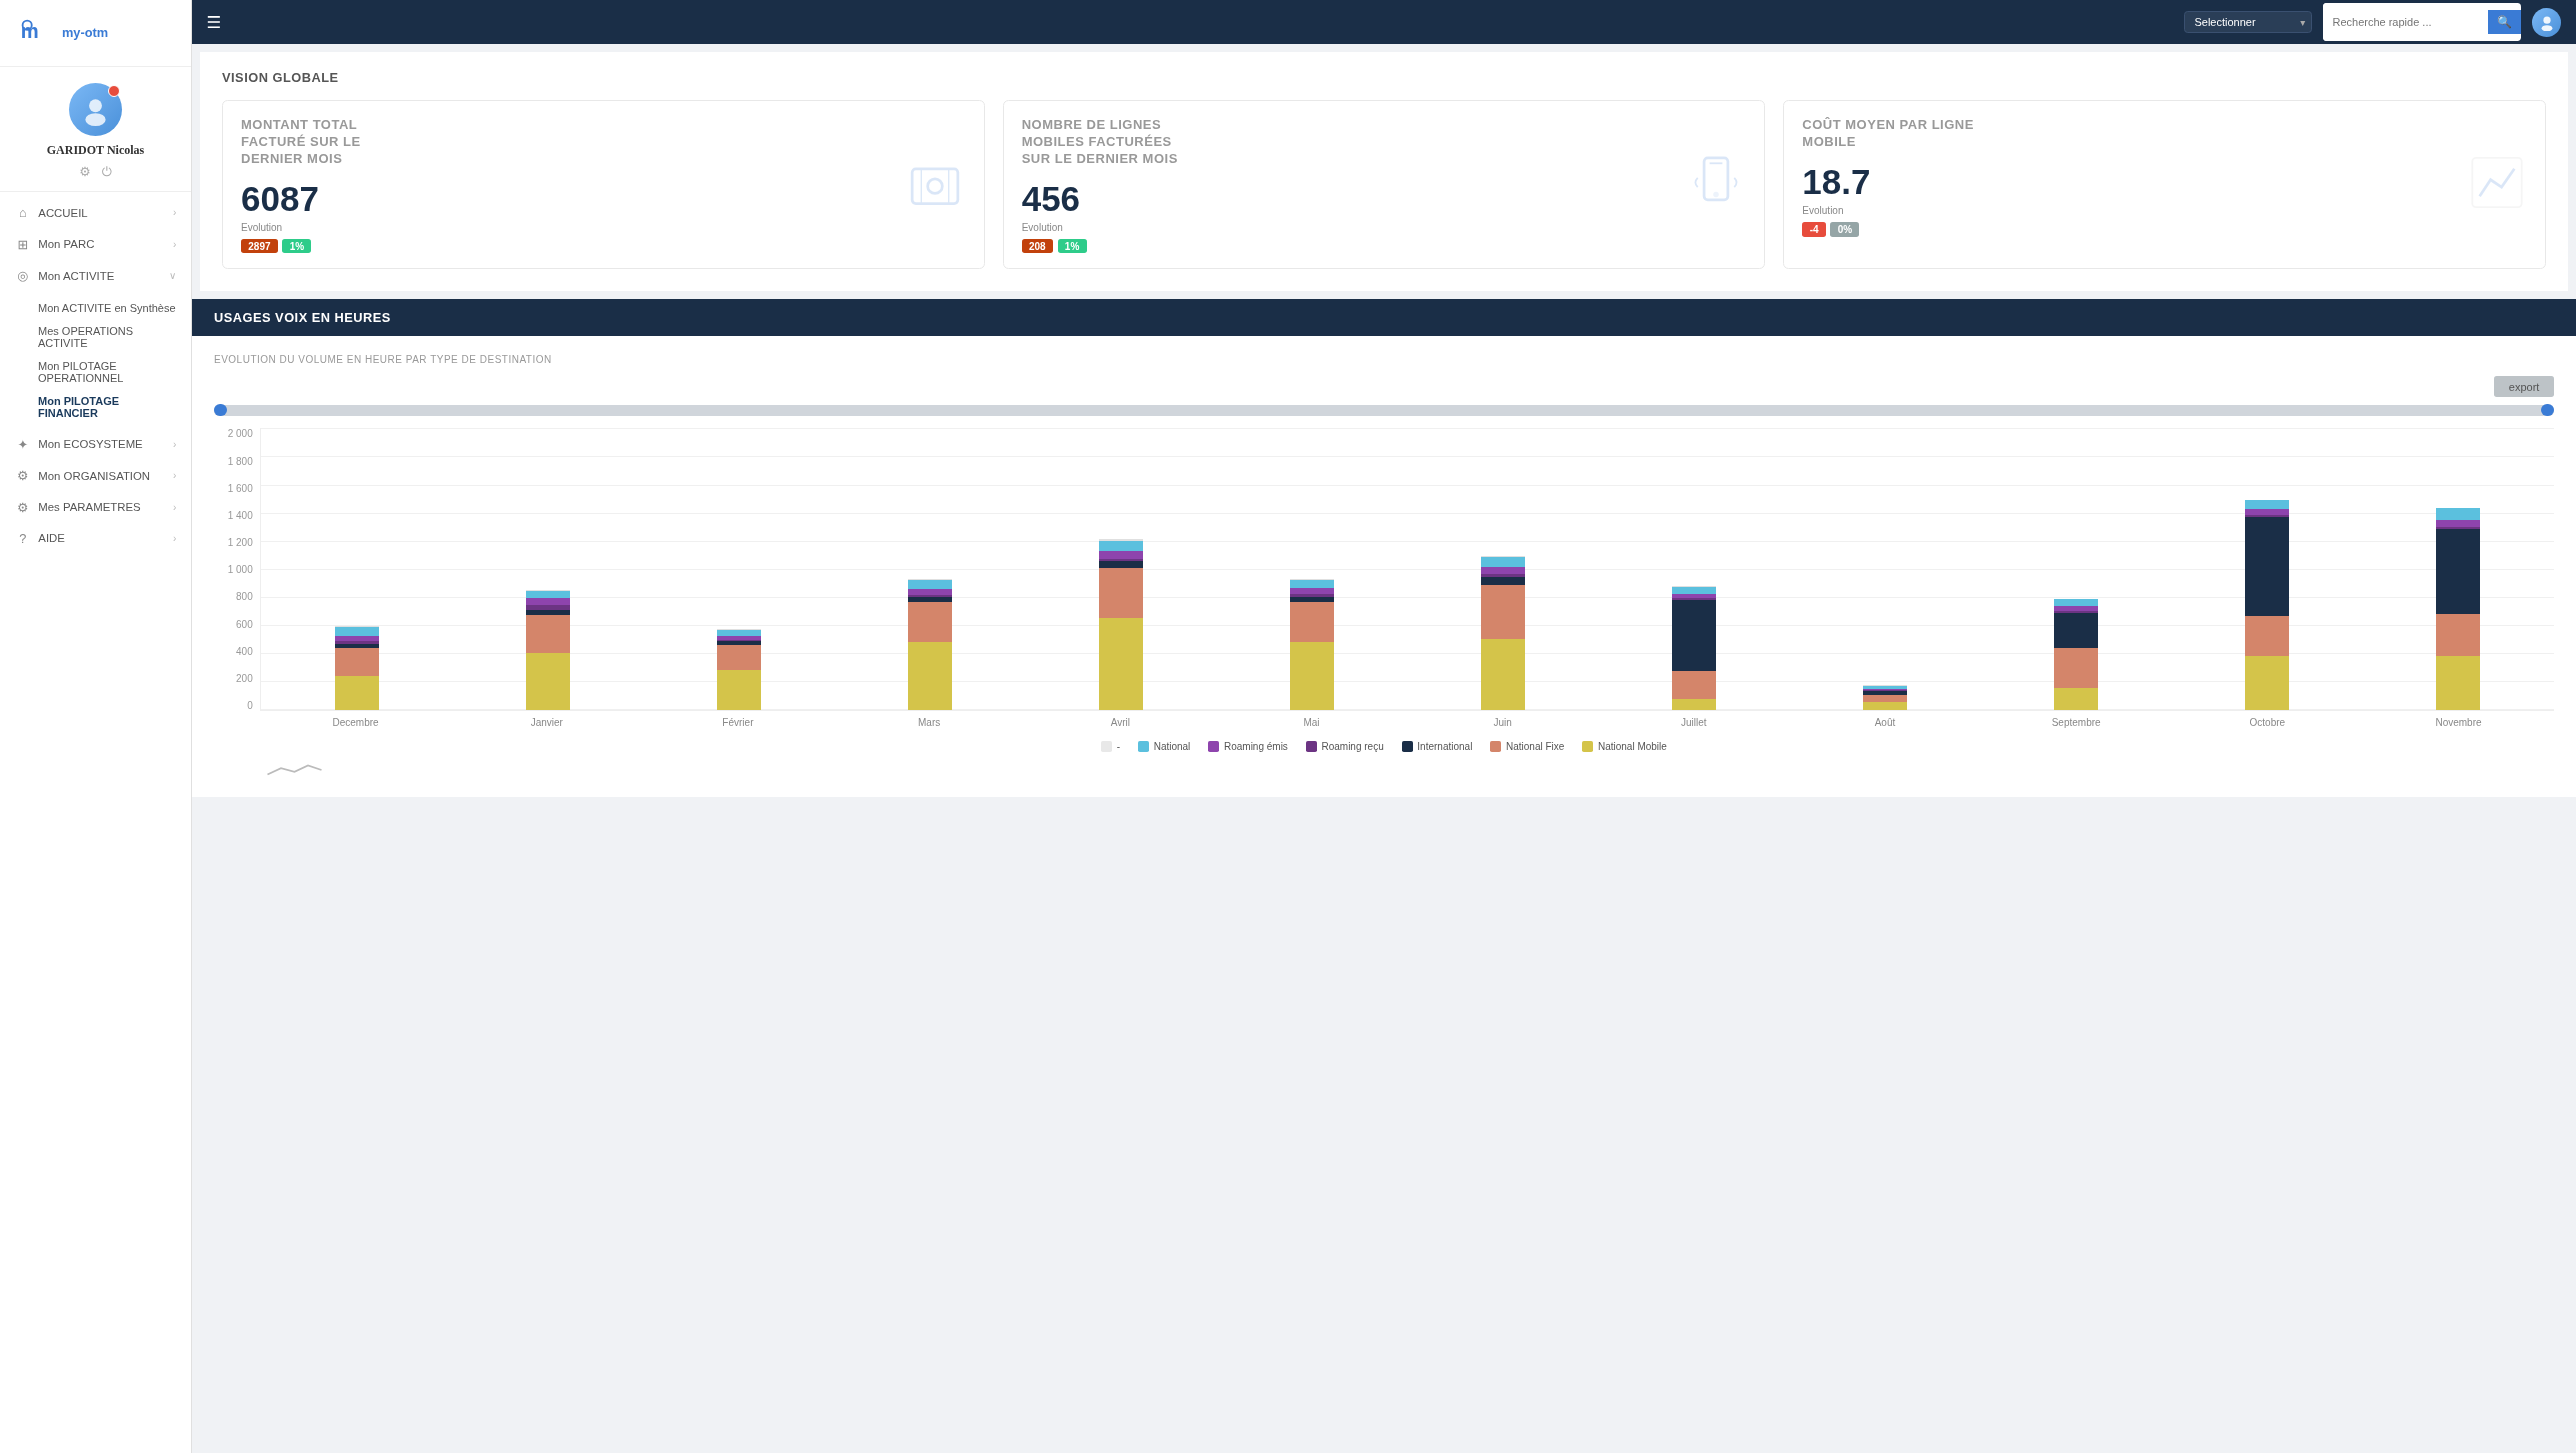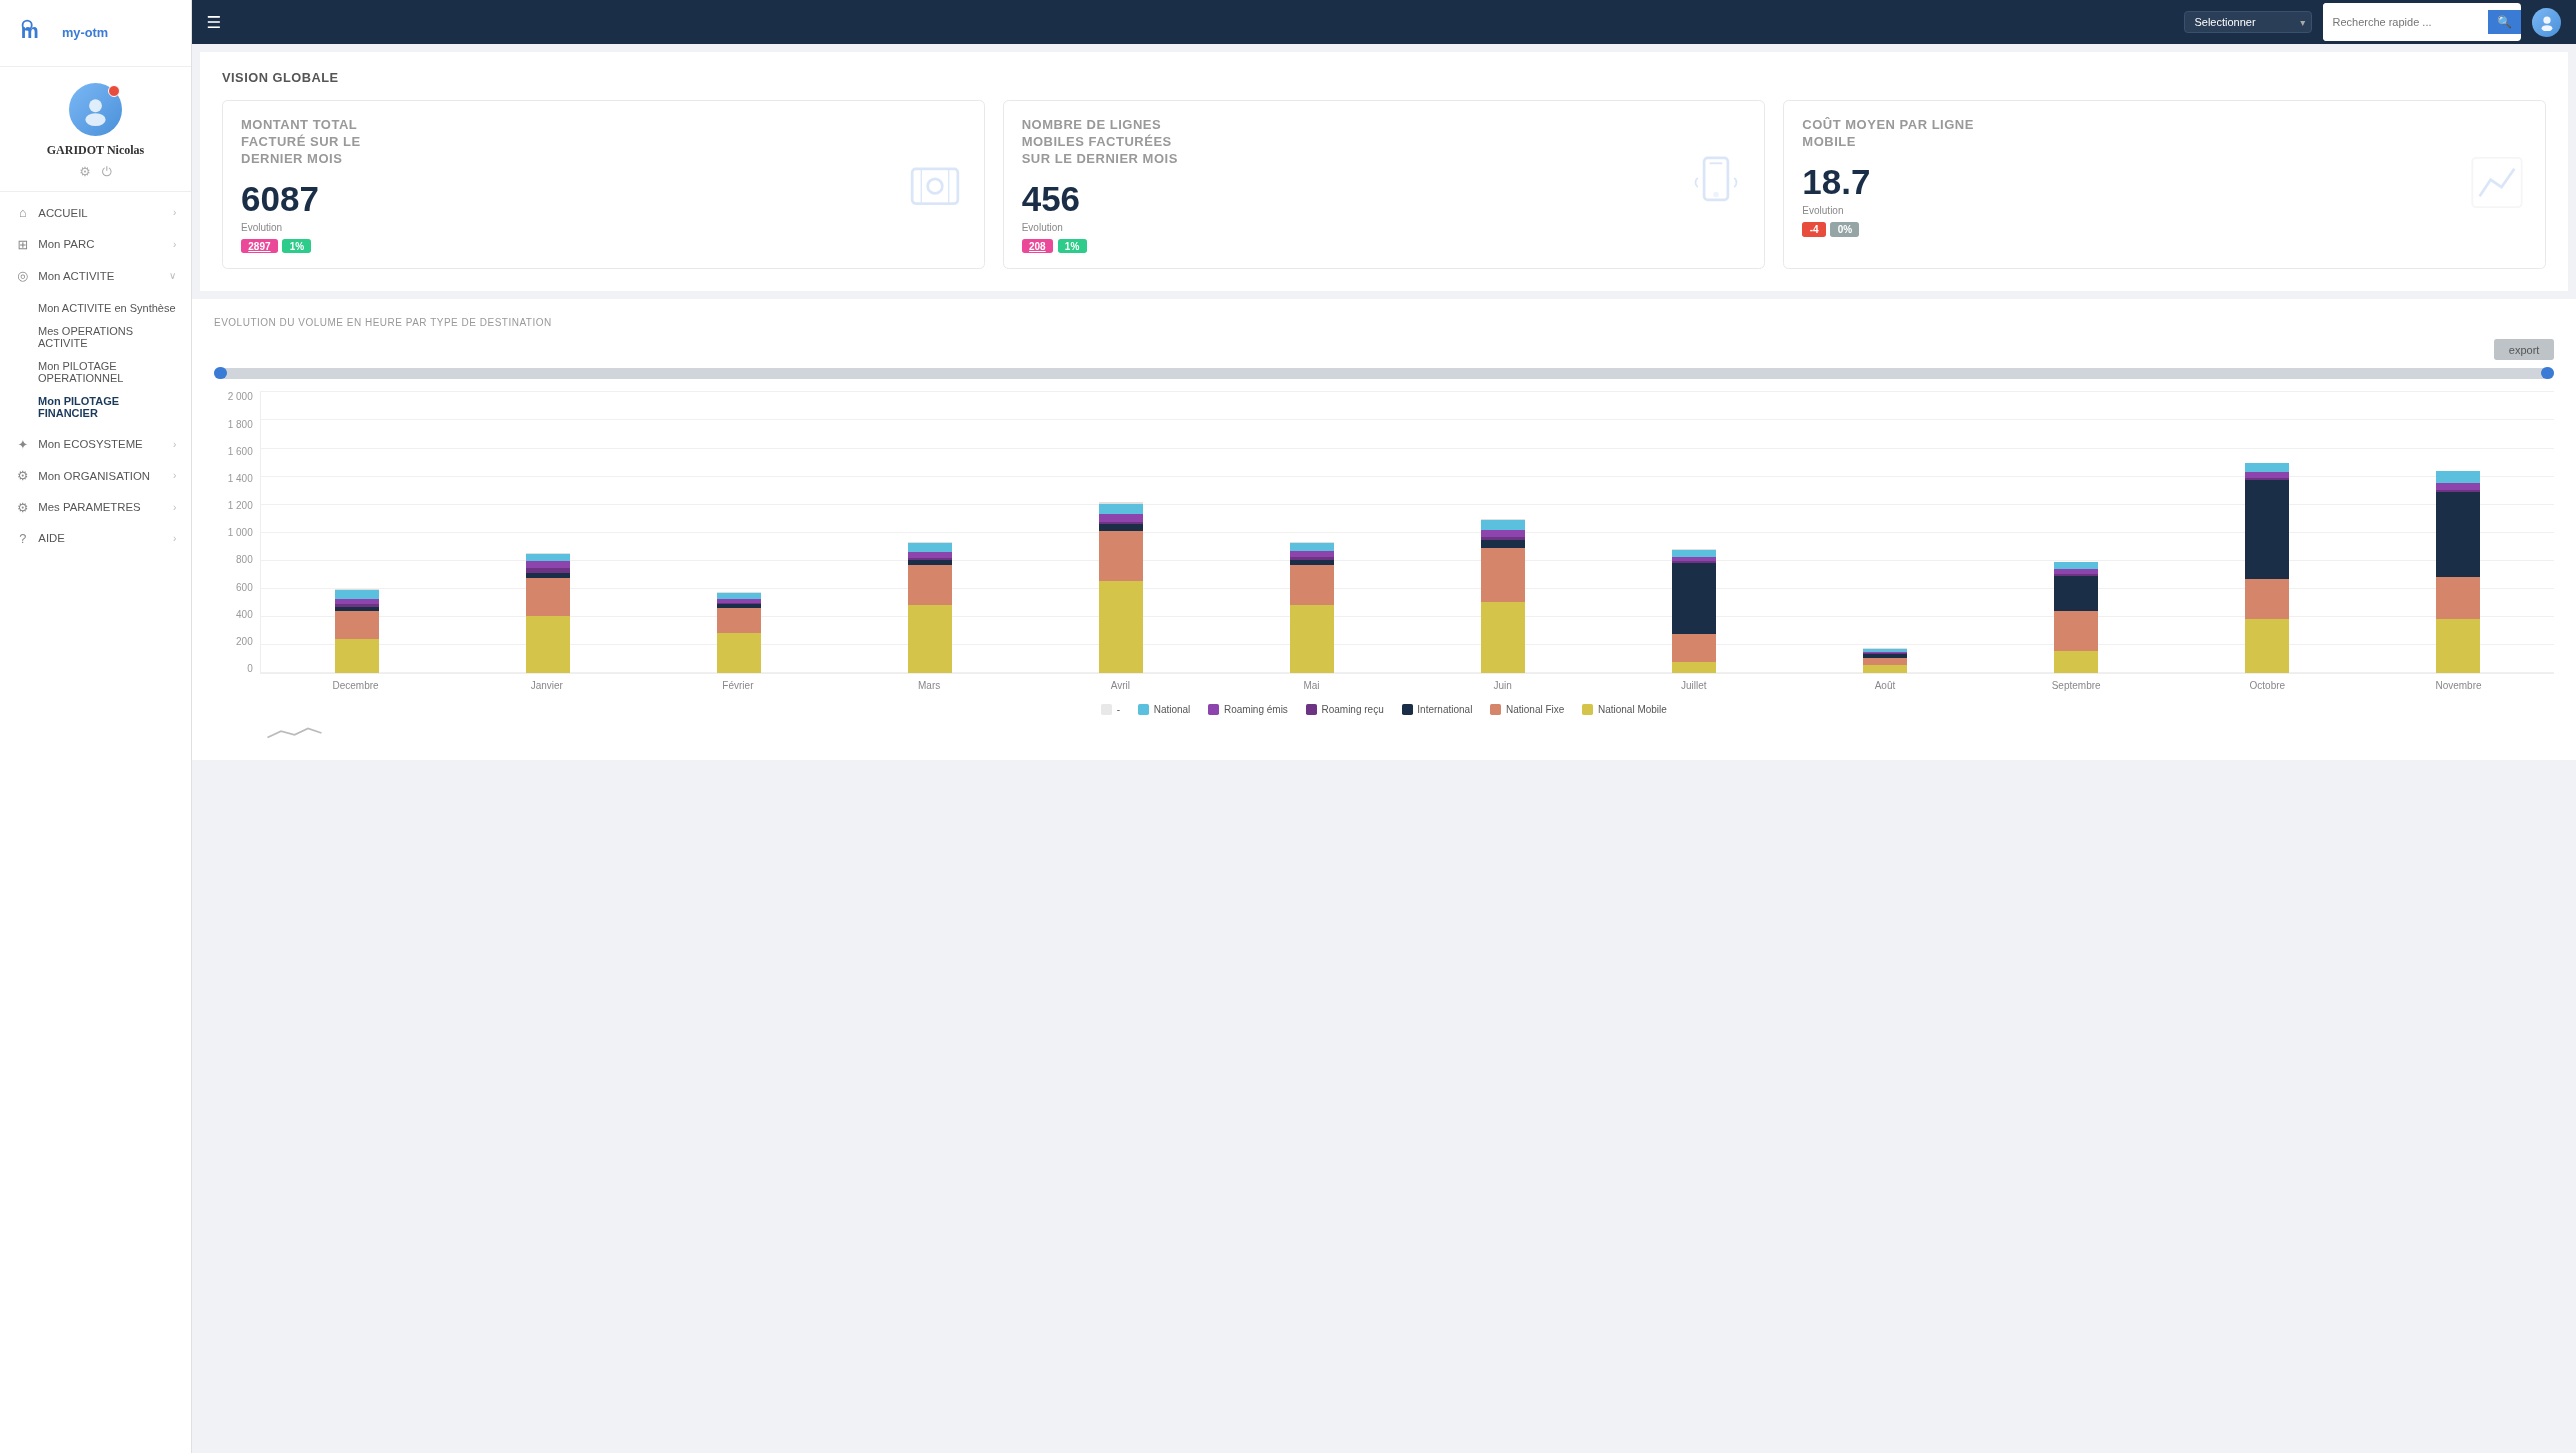--- a/index.html
+++ b/index.html
@@ -238,21 +238,21 @@
       gap: 4.6px;
       flex-wrap: wrap;
     }
     .badge {
       padding: 1.8px 7.3px;
       border-radius: 2.7px;
       font-size: 10px;
       font-weight: 600;
       color: #fff;
     }
-    .badge-blue { background: #ec4899; text-decoration: underline; }
+    .badge-blue { background: #c2410c; }
     .badge-teal { background: #2ecc8a; }
     .badge-red { background: #e74c3c; }
     .badge-gray { background: #95a5a6; }
     .kpi-icon {
       position: absolute;
       right: 16.4px;
       top: 50%;
       transform: translateY(-50%);
       opacity: 0.18;
     }
@@ -609,20 +609,23 @@
         <div class="kpi-evolution-label">Evolution</div>
         <div class="kpi-badges">
           <span class="badge badge-red">-4</span>
           <span class="badge badge-gray">0%</span>
         </div>
       </div>
 
     </div>
   </div>
 
+  <div class="section-header-dark">
+    <span>USAGES VOIX EN HEURES</span>
+  </div>
 
   <div class="section-chart">
     <div class="chart-title">EVOLUTION DU VOLUME EN HEURE PAR TYPE DE DESTINATION</div>
     <div class="chart-toolbar">
       <button class="export-btn">export</button>
     </div>
 
     <div class="slider-bar">
       <div class="slider-track"></div>
       <div class="slider-thumb slider-thumb-left"></div>

